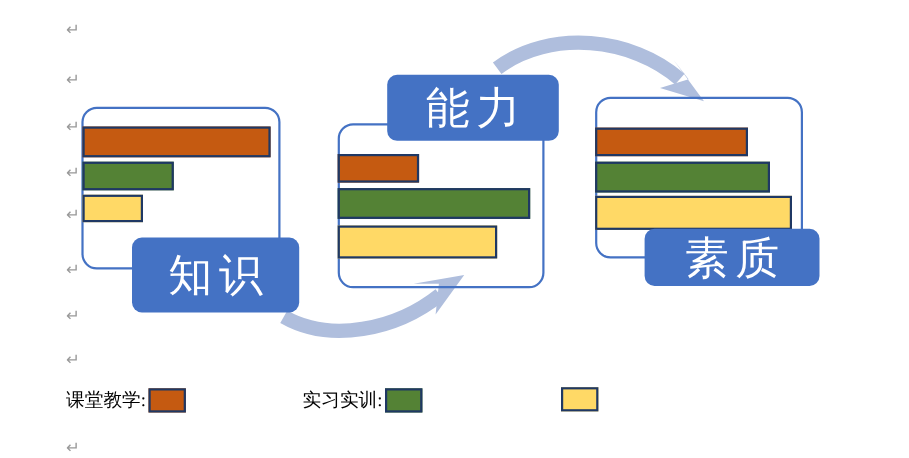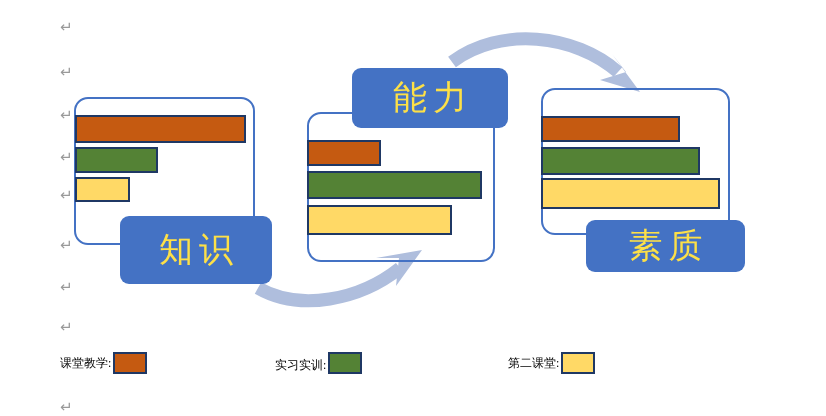--- a/index.html
+++ b/index.html
@@ -26,32 +26,32 @@
     position:absolute;border:2px solid #1F3864;box-sizing:border-box;
   }
   .bar.c-orange{background:#C55A11;}
   .bar.c-green {background:#548235;}
   .bar.c-yellow{background:#FFD966;}
 
   
   .tag{
     position:absolute;background:#4472C4;border-radius:9px;
     display:flex;align-items:center;justify-content:center;
-    color:#fde047;font-family:"Liberation Serif", serif;
-    font-size:34px;letter-spacing:6px;text-indent:6px;white-space:nowrap;
+    color:#ffffff;font-family:"Liberation Serif", serif;
+    font-size:40px;letter-spacing:6px;text-indent:6px;white-space:nowrap;
   }
 
   
   .arrow-svg{position:absolute;left:0;top:0;width:826px;height:416px;
     pointer-events:none;overflow:visible;}
 
   
   .legend-item{position:absolute;display:flex;align-items:center;}
   .legend-label{
-    font-family:"Liberation Serif", serif;font-size:12px;color:#000000;
+    font-family:"Liberation Serif", serif;font-size:17px;color:#000000;
     white-space:nowrap;
   }
   .legend-swatch{
     width:34px;height:22px;border:2px solid #1F3864;box-sizing:border-box;
     margin-left:2px;
   }
 </style>
 </head>
 <body>
 
@@ -95,32 +95,31 @@
         <div class="bar c-orange" style="left: 307px; top: 140px; width: 74px; height: 26px;"></div>
         <div class="bar c-green" style="left: 307px; top: 171px; width: 175px; height: 28px;"></div>
         <div class="bar c-yellow" style="left: 307px; top: 205px; width: 145px; height: 30px;"></div>
         <div class="tag" style="left: 352px; top: 68px; width: 156px; height: 60px;">能力</div>
       </div>
       <div>
         <div class="group-box" style="left: 541px; top: 88px; width: 189px; height: 147px;"></div>
         <div class="bar c-orange" style="left: 541px; top: 116px; width: 139px; height: 26px;"></div>
         <div class="bar c-green" style="left: 541px; top: 147px; width: 159px; height: 28px;"></div>
         <div class="bar c-yellow" style="left: 541px; top: 178px; width: 179px; height: 31px;"></div>
-        <div class="tag" style="left: 586px; top: 220px; width: 159px; height: 52px;">素质</div>
+        <div class="tag" style="left: 586px; top: 208px; width: 159px; height: 52px;">素质</div>
       </div>
     </div>
 
   <div id="legend-layer">
       <div class="legend-item" style="left: 60px; top: 352px;">
         <span class="legend-label">课堂教学:</span>
         <span class="legend-swatch" style="background: rgb(197, 90, 17);"></span>
       </div>
       <div class="legend-item" style="left: 275px; top: 352px; align-items: flex-end;">
         <span class="legend-label">实习实训:</span>
         <span class="legend-swatch" style="background: rgb(84, 130, 53);"></span>
       </div>
       <div class="legend-item" style="left: 508px; top: 352px;">
-        <span class="legend-label">第二课堂:</span>
         <span class="legend-swatch" style="background: rgb(255, 217, 102);"></span>
       </div>
     </div>
 
 </div>
 
 </body></html>

